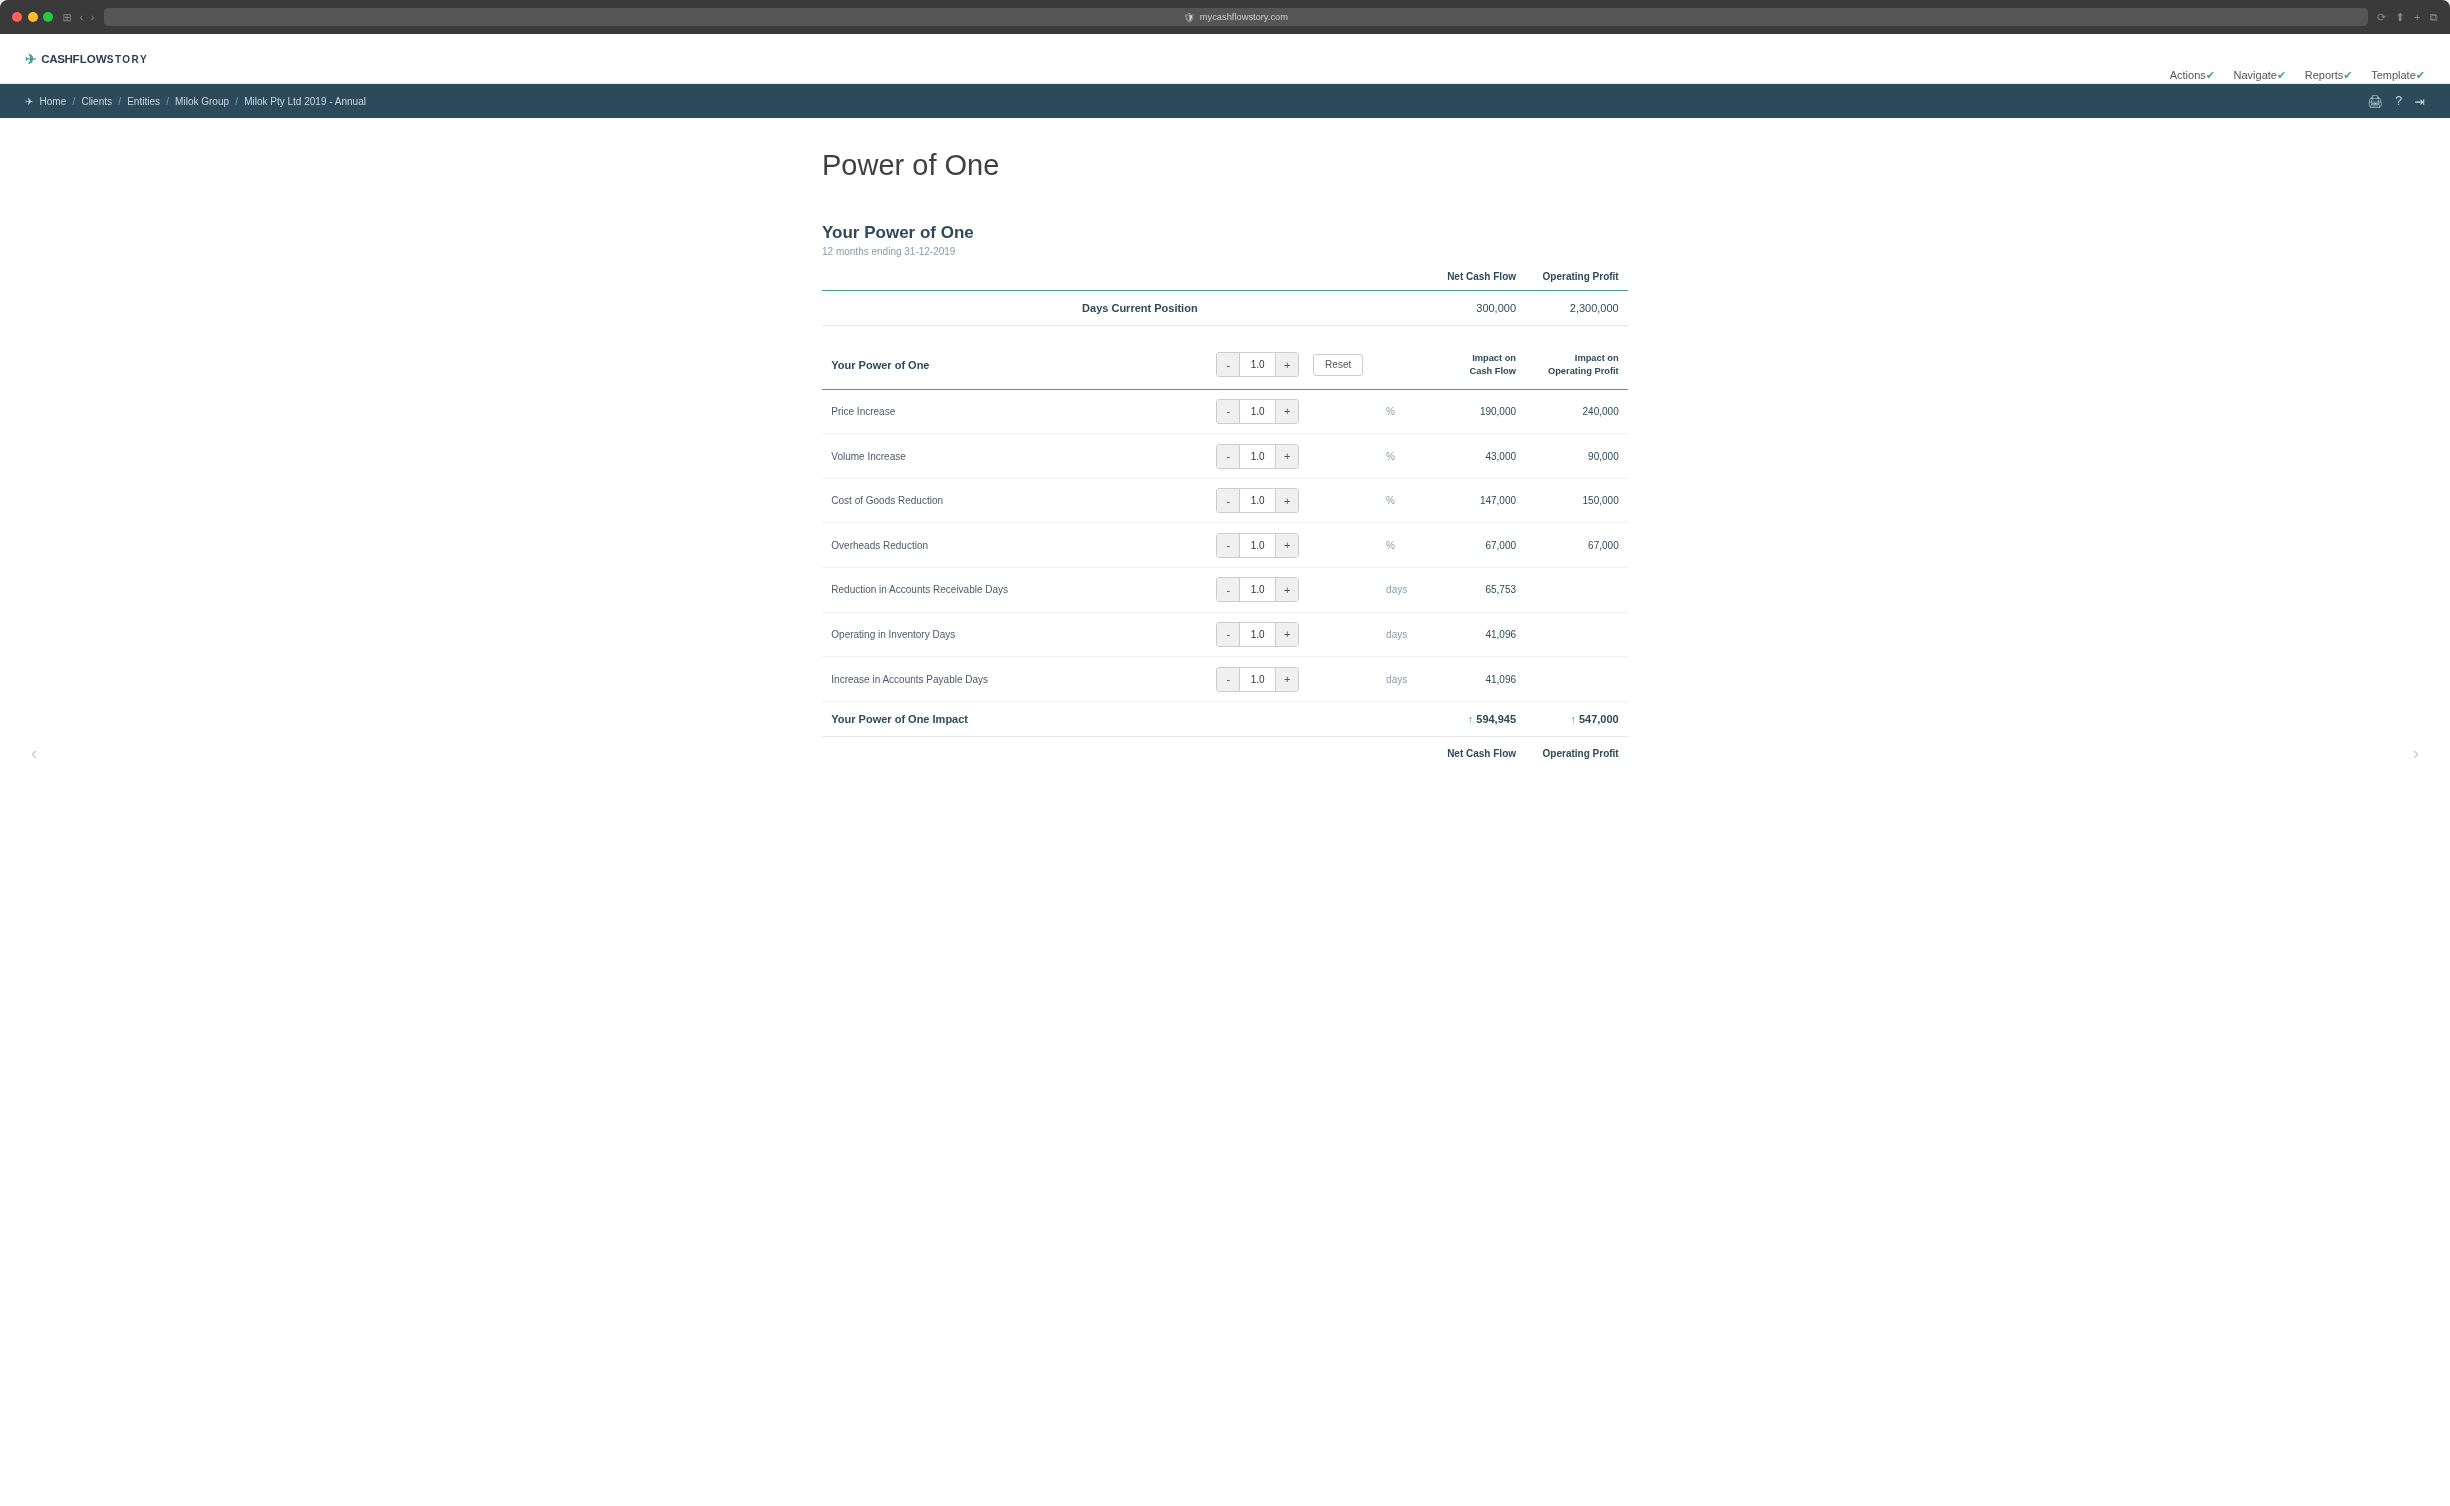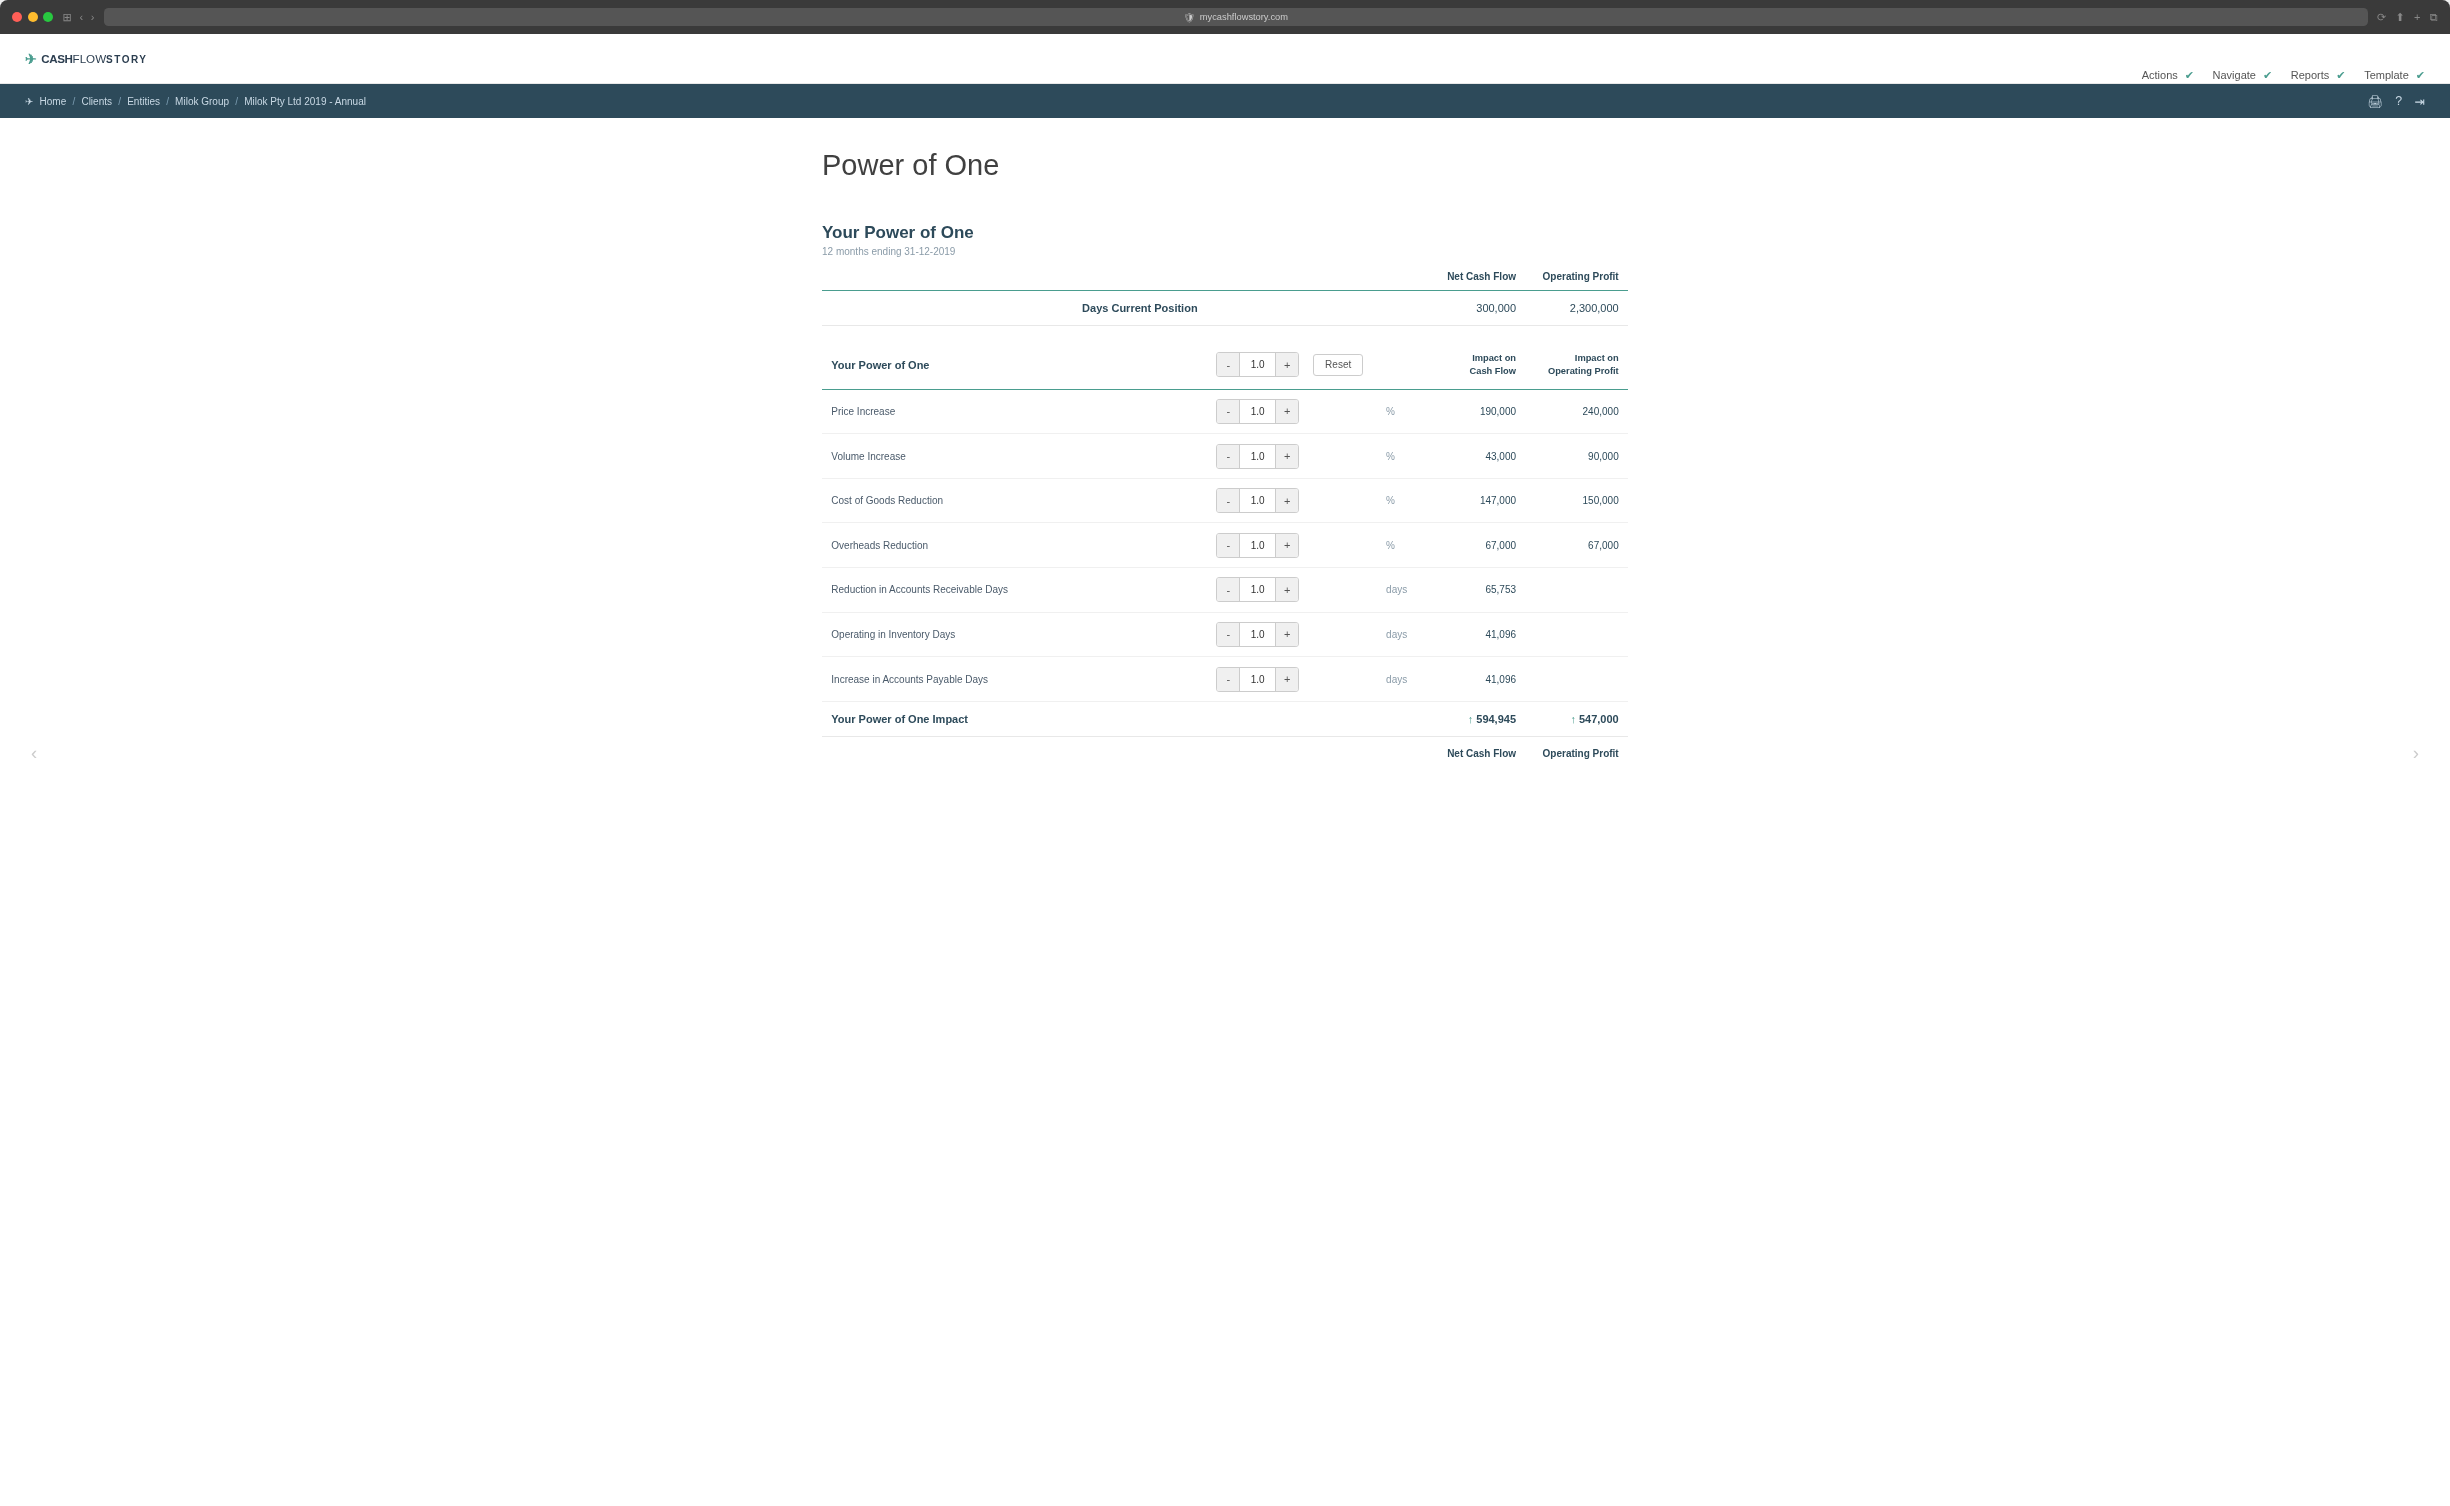--- a/index.html
+++ b/index.html
@@ -55,31 +55,31 @@
     .logo {
       display: flex;
       align-items: center;
       gap: 4.6px;
       font-size: 11.6px;
       font-weight: 600;
       color: #2c3e50;
     }
     .logo-icon { color: #4a9d8f; font-size: 14px; }
     .logo-cash { color: #2c3e50; font-weight: 700; letter-spacing: -0.4px; }
-    .logo-flow { color: #2c3e50; font-weight: 400; }
+    .logo-flow { color: #2c3e50; font-weight: 700; }
     .logo-story { color: #2c3e50; font-weight: 700; letter-spacing: 1.5px; font-size: 10px; margin-top: 12px; }
     .nav-items {
       display: flex;
       align-items: center;
       gap: 18.6px;
     }
     .nav-item {
       display: flex;
       align-items: center;
-      gap: 7px;
+      gap: 0;
       color: #555;
       font-size: 11px;
       cursor: pointer;
       margin-top: 33px;
     }
     .nav-item .check-icon { color: #4a9d8f; font-size: 11px; }
 
     
     .breadcrumb-bar {
       background: #2d4a5a;

